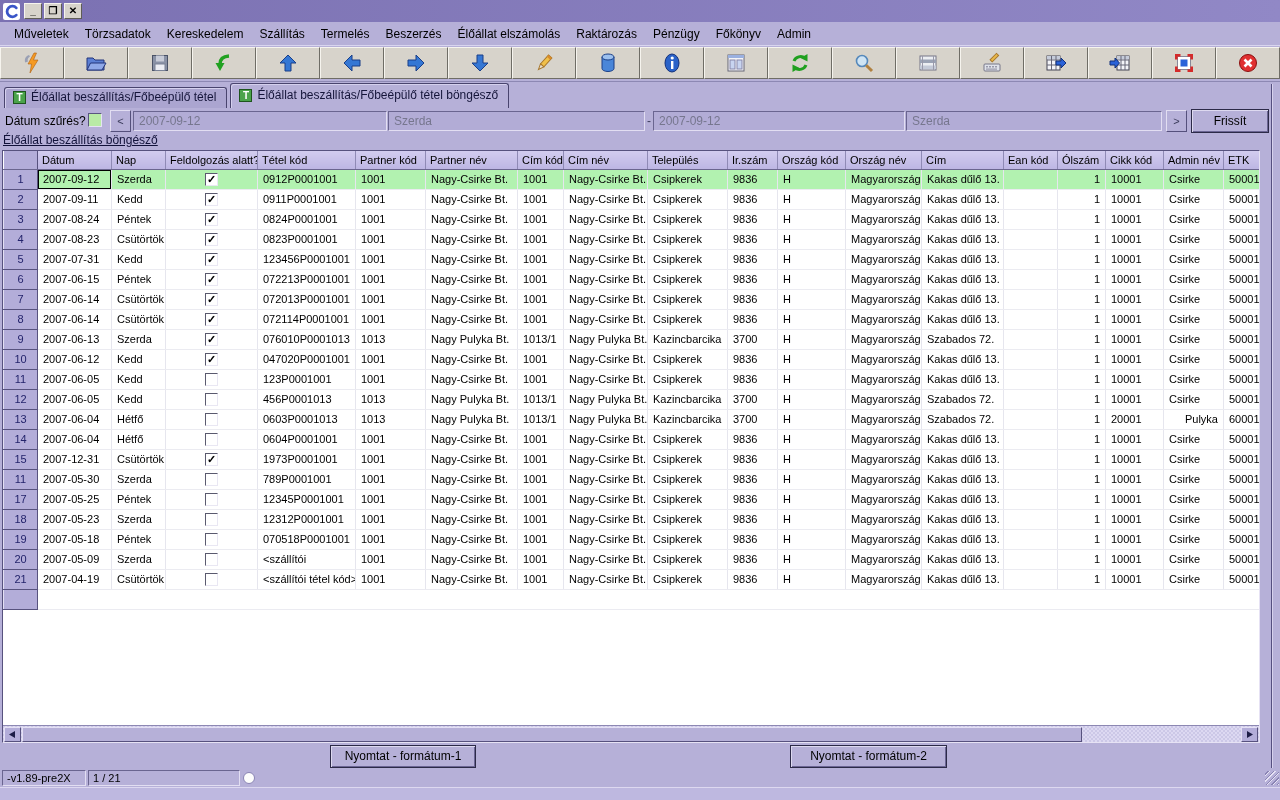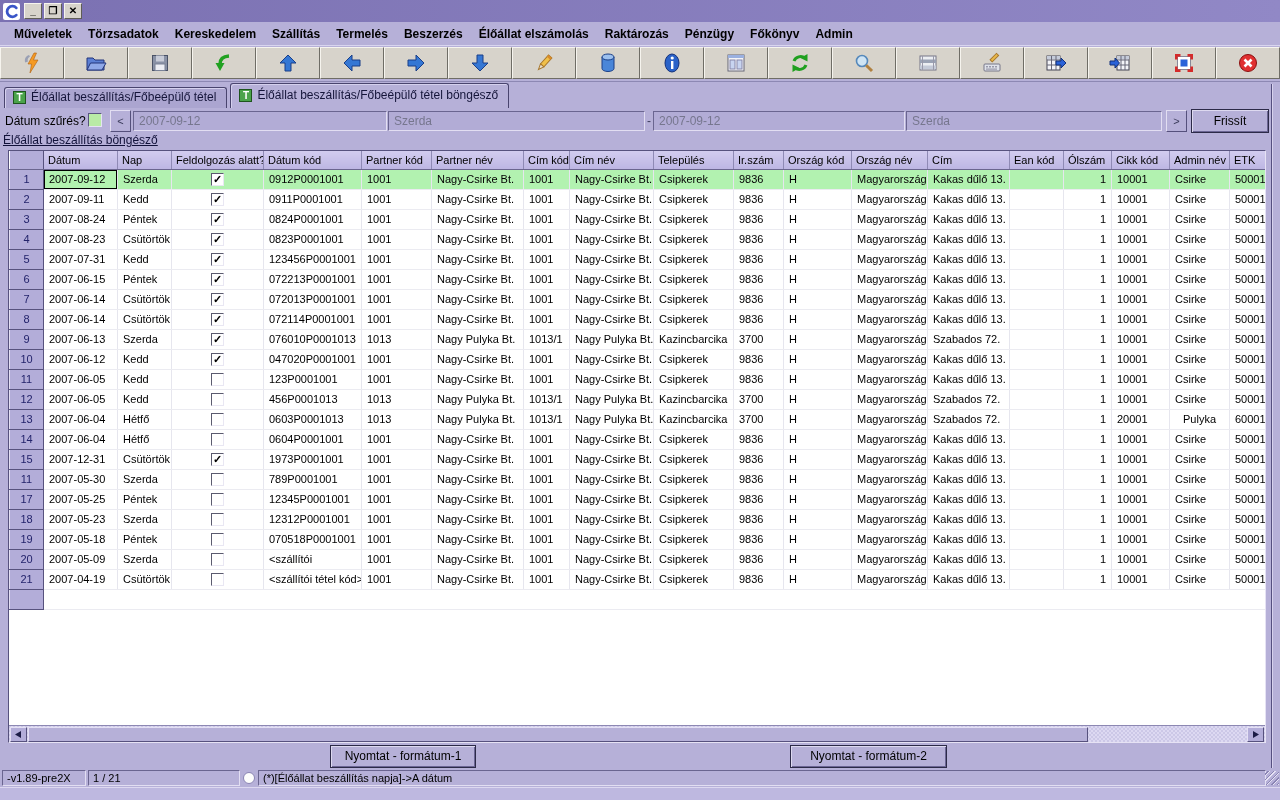--- a/index.html
+++ b/index.html
@@ -14,21 +14,21 @@
   .app-icon { width:17px; height:17px; margin-right:4px; flex:0 0 auto; }
   .title-text { color:#fff; font-size:13px; font-weight:bold; white-space:nowrap; overflow:hidden; flex:1; }
   .win-btns { display:flex; gap:2px; flex:0 0 auto; }
   .win-btn { width:18px; height:16px; background:#d7d3cb; border:1px solid;
     border-color:#f6f4ee #5f5d56 #5f5d56 #f6f4ee; font-size:10px; font-weight:bold;
     display:flex; align-items:center; justify-content:center; line-height:10px; cursor:default; }
 
   
   .menubar { position:absolute; left:0; top:22px; width:1280px; height:23px;
     display:flex; align-items:center; padding-left:6px; gap:0; }
-  .menu-item { font-size:12px; padding:3px 8px; white-space:nowrap;font-weight:bold; }
+  .menu-item { font-size:12px; padding:3px 8px; white-space:nowrap; }
 
   
   .toolbar { position:absolute; left:0; top:45px; width:1280px; height:37px;
     display:flex; border-top:1px solid #d9d5ef; border-bottom:1px solid #8d88b3; background:#b6b0d8; }
   .tool-btn { flex:1 1 0; height:32px; margin-top:1px; background:#d7d3cb;
     border:1px solid; border-color:#f6f4ee #6f6d66 #6f6d66 #f6f4ee;
     display:flex; align-items:center; justify-content:center; }
   .tool-icon svg { width:22px; height:22px; display:block; }
 
   
@@ -52,21 +52,21 @@
     border:1px solid; border-color:#6a6590 #e2def2 #e2def2 #6a6590;
     font-size:12px; padding:2px 0 0 5px; white-space:nowrap; overflow:hidden; }
   .sep { position:absolute; left:647px; top:6px; font-size:12px; color:#3c3c5c; }
   .refresh-btn { position:absolute; left:1191px; top:1px; width:78px; height:24px; background:#b6b0d8;
     border:1px solid #2c2a48; box-shadow:inset 1px 1px 0 #ddd9f0, inset -1px -1px 0 #6b6594;
     font-size:12px; text-align:center; line-height:22px; }
 
   .browser-label { position:absolute; left:3px; top:133px; font-size:12px; color:#12123a; text-decoration:underline; }
 
   
-  .grid { position:absolute; left:8px; top:150px; width:1258px; height:593px; background:#fff;
+  .grid { position:absolute; left:2px; top:150px; width:1258px; height:593px; background:#fff;
     border:1px solid; border-color:#57527e #e6e2f4 #e6e2f4 #57527e; overflow:hidden; }
   table.data { border-collapse:collapse; table-layout:fixed; width:1256px; }
   table.data th { background:linear-gradient(#d2ccef,#bdb6e3); font-weight:normal; font-size:11px; text-align:left;
     height:18px; padding:0 4px; border-right:1px solid #8f8ab5; border-bottom:1px solid #6b668f;
     white-space:nowrap; overflow:hidden; }
   table.data th.gut-h { background:#b3add9; border-right:1px solid #57527e; }
   table.data td { font-size:11px; height:20px; padding:0 5px; white-space:nowrap; overflow:hidden;
     border-right:1px solid #e6e6ee; border-bottom:1px solid #ebebf1; background:#fff; }
   table.data td.gut { background:#b3add9; color:#23236b; text-align:center; padding:0;
     border-top:1px solid #e4e0f4; border-left:1px solid #e4e0f4;
@@ -393,21 +393,21 @@
           <col style="width: 58px;">
           <col style="width: 60px;">
           <col style="width: 36px;">
         </colgroup>
         <thead>
           <tr>
             <th class="gut-h"></th>
             <th>Dátum</th>
             <th>Nap</th>
             <th>Feldolgozás alatt?</th>
-            <th>Dátum kód</th>
+            <th>Tétel kód</th>
             <th>Partner kód</th>
             <th>Partner név</th>
             <th>Cím kód</th>
             <th>Cím név</th>
             <th>Település</th>
             <th>Ir.szám</th>
             <th>Ország kód</th>
             <th>Ország név</th>
             <th>Cím</th>
             <th>Ean kód</th>
@@ -681,21 +681,21 @@
             <td style="text-align: left;">1013/1</td>
             <td style="text-align: left;">Nagy Pulyka Bt.</td>
             <td style="text-align: left;">Kazincbarcika</td>
             <td style="text-align: left;">3700</td>
             <td style="text-align: left;">H</td>
             <td style="text-align: left;">Magyarország</td>
             <td style="text-align: left;">Szabados 72.</td>
             <td style="text-align: left;"></td>
             <td style="text-align: right;">1</td>
             <td style="text-align: left;">20001</td>
-            <td style="text-align: center; margin-top: 36px;">Pulyka</td>
+            <td style="text-align: right; margin-top: 36px;">Pulyka</td>
             <td style="text-align: right;">60001</td>
           </tr>
           <tr>
             <td class="gut">14</td>
             <td style="text-align: left;">2007-06-04</td>
             <td style="text-align: left;">Hétfő</td>
             <td class="cbcell"><span class="cb"></span></td>
             <td style="text-align: left;">0604P0001001</td>
             <td style="text-align: left;">1001</td>
             <td style="text-align: left;">Nagy-Csirke Bt.</td>
@@ -880,19 +880,18 @@
     </div>
   </div>
 
   <span class="print-btn print1">Nyomtat - formátum-1</span>
   <span class="print-btn print2">Nyomtat - formátum-2</span>
 
   <div class="statusbar">
     <span class="sb-panel sp-version">-v1.89-pre2X</span>
     <span class="sb-panel sp-pos">1 / 21</span>
     <span class="led"></span>
-    <span class="sb-panel sp-hint">(*)[Élőállat beszállítás napja]-&gt;A dátum</span>
     <span class="grip"></span>
   </div>
 
   <div class="right-line"></div>
   <div class="bottom-strip"></div>
 </div>
 
 </body></html>

